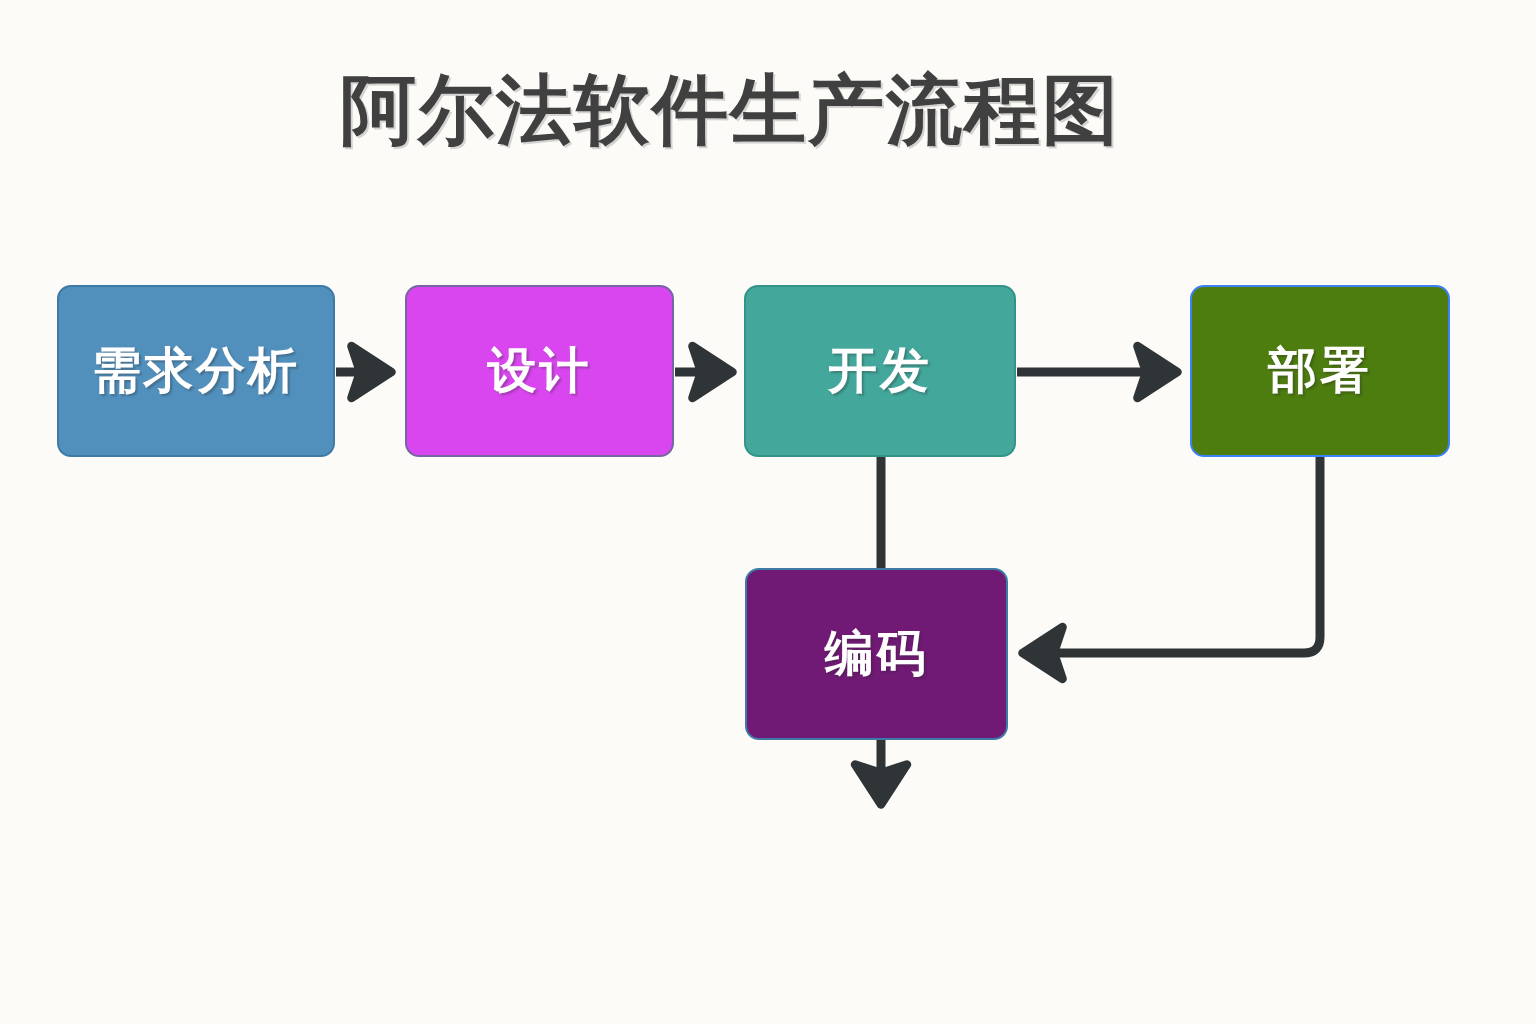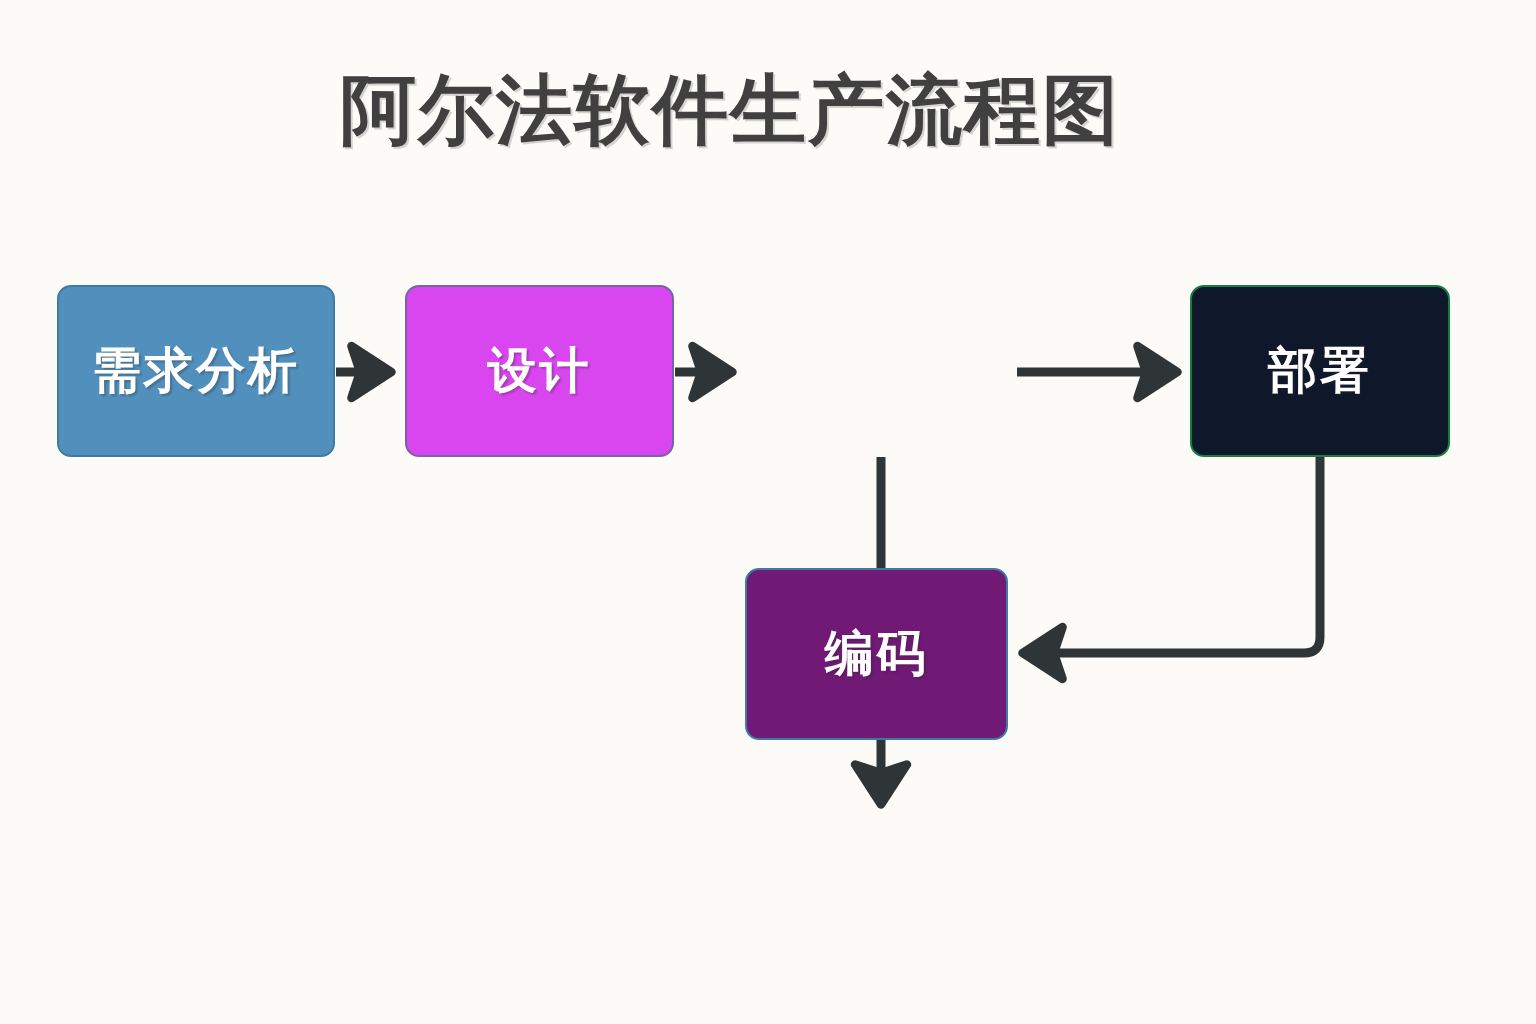--- a/index.html
+++ b/index.html
@@ -90,23 +90,27 @@
   <div class="node" id="node-requirements" style="left:57px; top:285px; width:278px; height:172px;
               background:#5190bd; border:2px solid #3d7ba6;">
     <span>需求分析</span>
   </div>
 
   <div class="node" id="node-design" style="left:405px; top:285px; width:269px; height:172px;
               background:#d946ef; border:2px solid #7764a5;">
     <span>设计</span>
   </div>
 
+  <div class="node" id="node-development" style="left:744px; top:285px; width:272px; height:172px;
+              background:#43a79c; border:2px solid #349287;">
+    <span>开发</span>
+  </div>
 
   <div class="node" id="node-deployment" style="left:1190px; top:285px; width:260px; height:172px;
-              background:#0f172a; border:2px solid #15803d;">
+              background:#4d7c0f; border:2px solid #3b82f6;">
     <span>部署</span>
   </div>
 
   <div class="node" id="node-coding" style="left:745px; top:568px; width:263px; height:172px;
               background:#701a75; border:2px solid #3d7ba6;">
     <span>编码</span>
   </div>
 
 </div>
 

